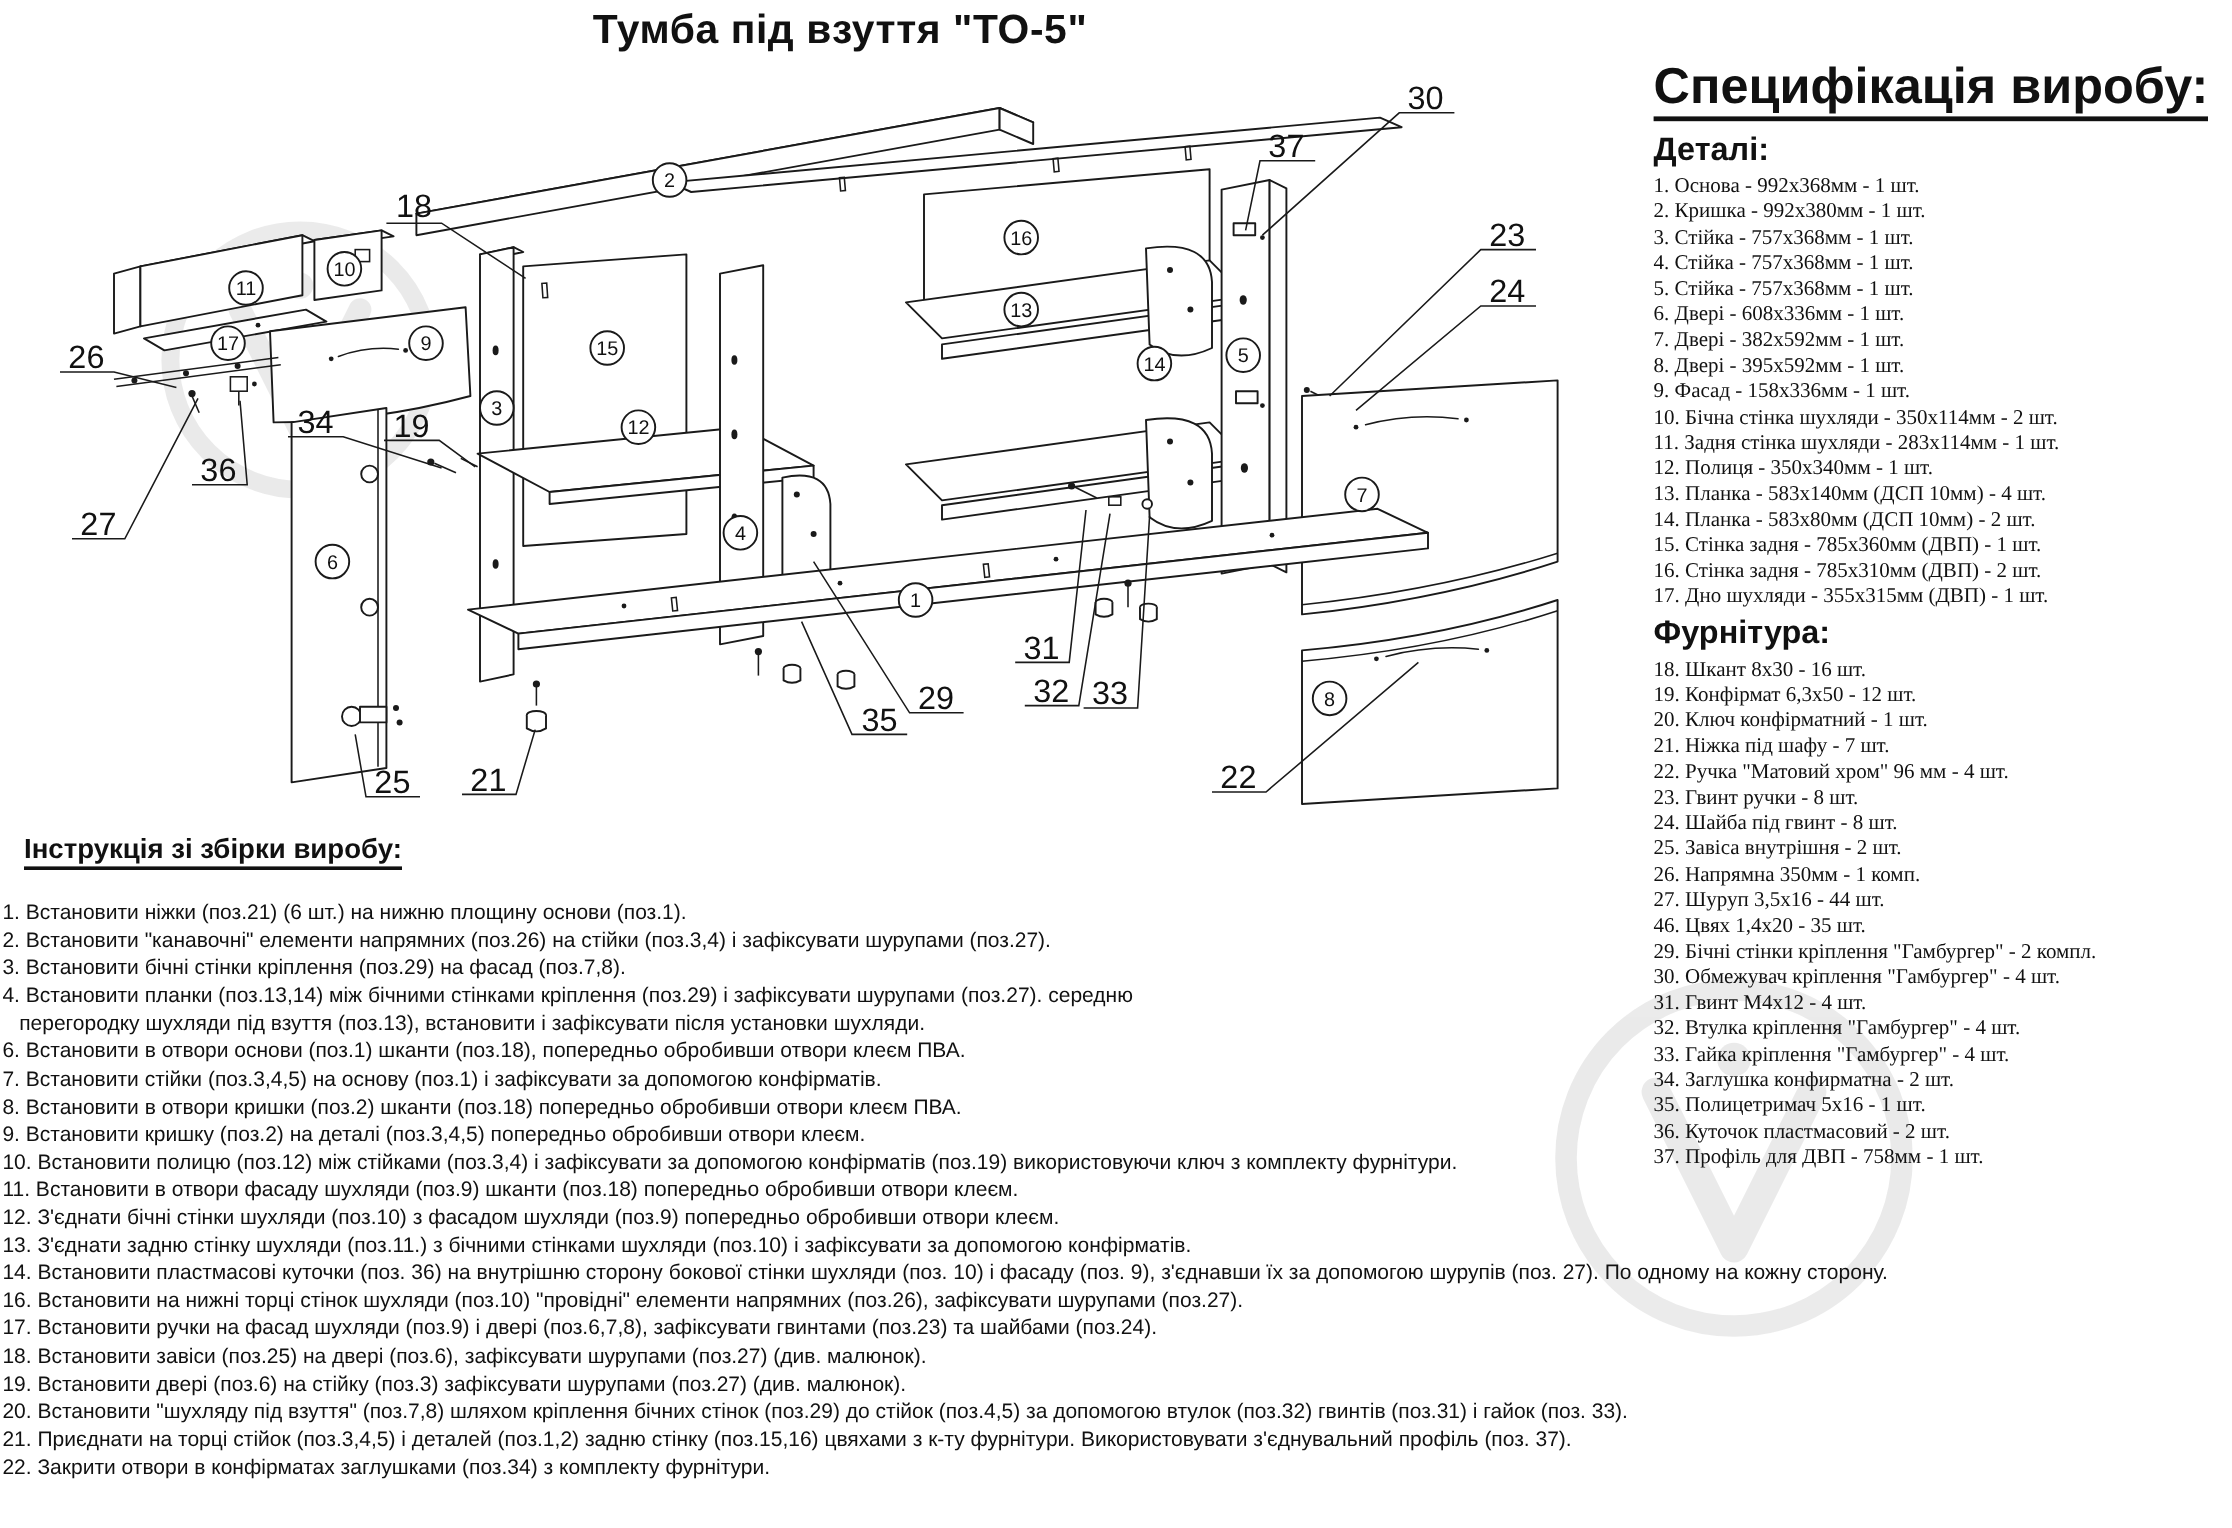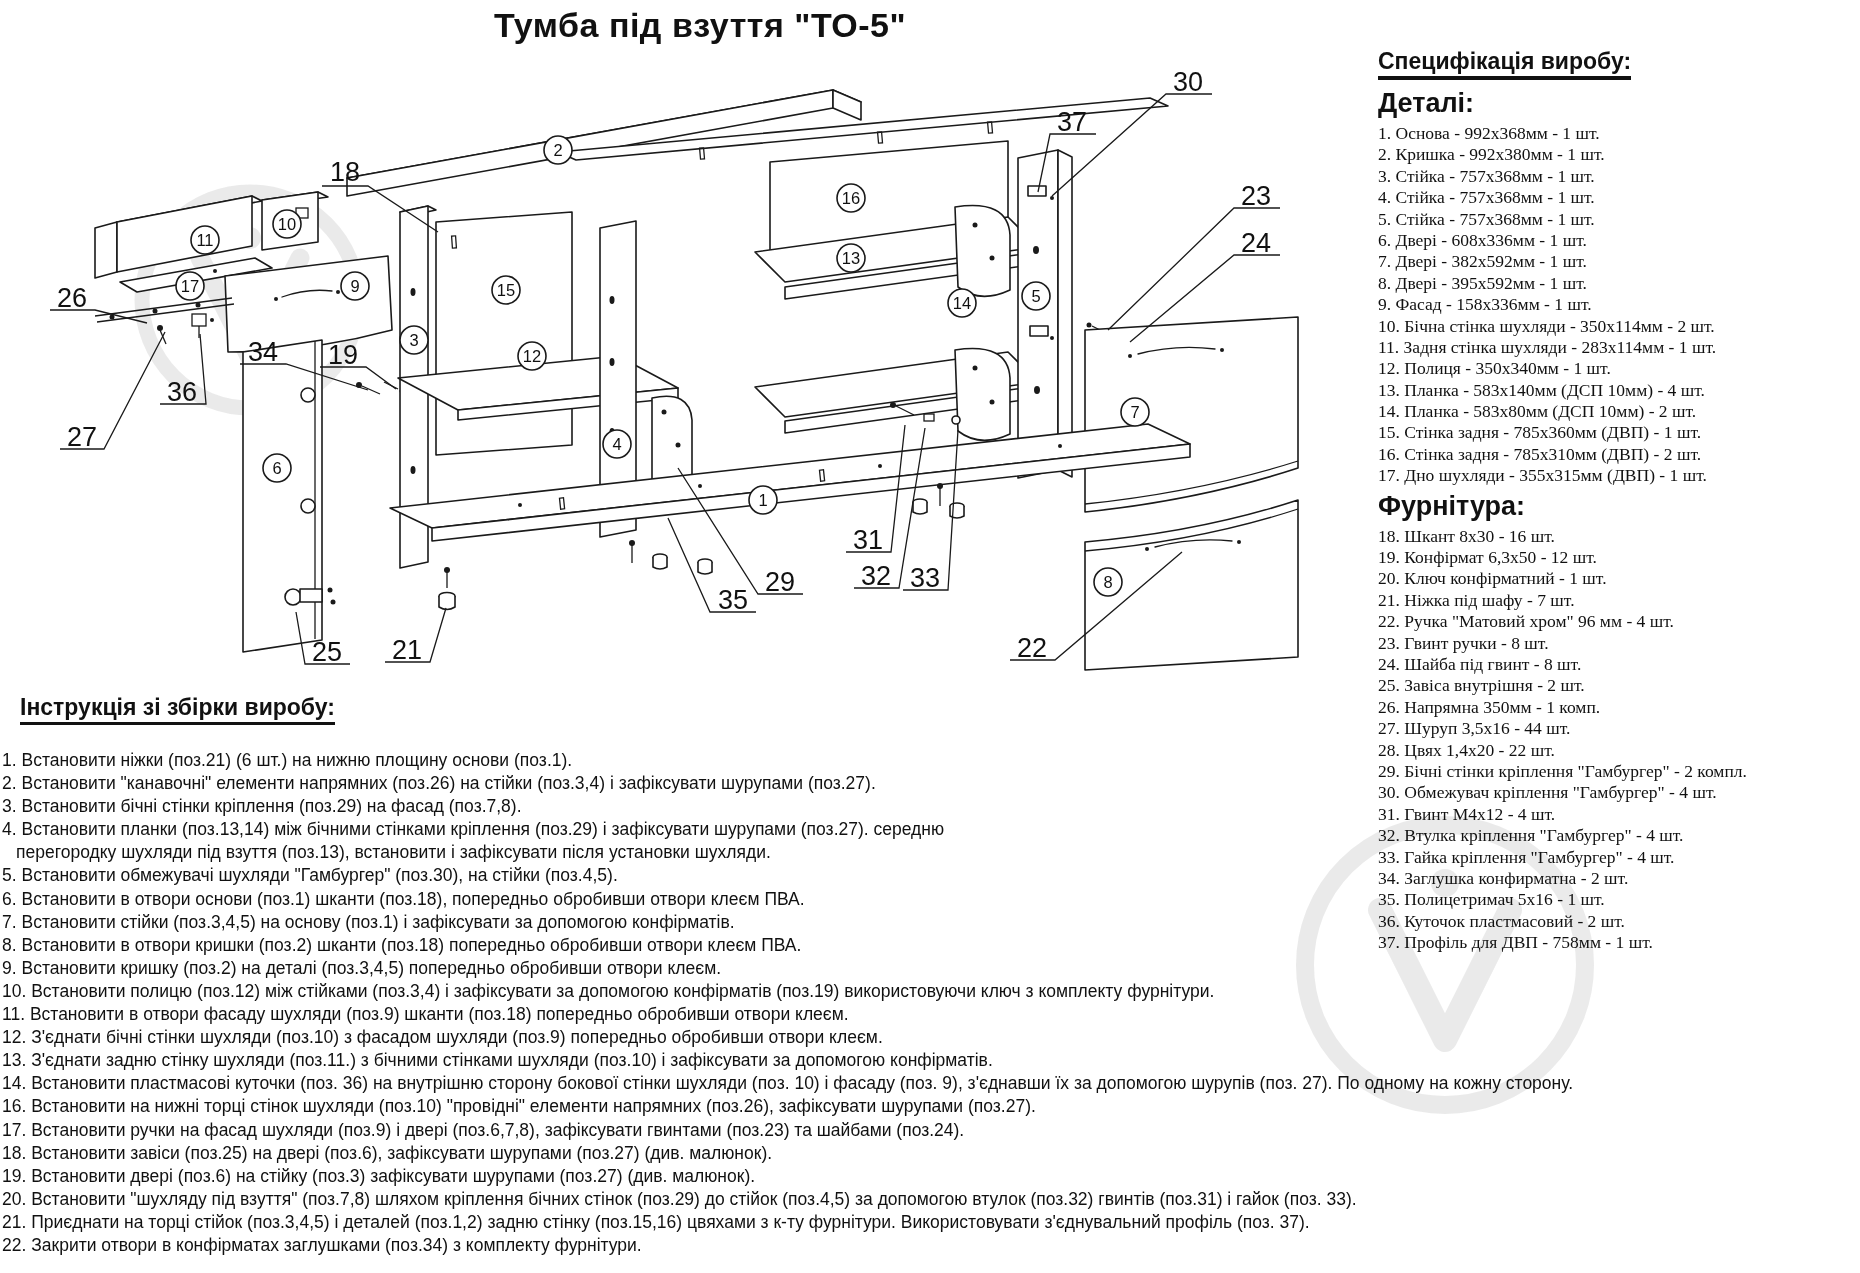--- a/index.html
+++ b/index.html
@@ -8,21 +8,21 @@
     font-family:"Liberation Sans","DejaVu Sans",sans-serif;color:#111;
     overflow:hidden;
   }
   .title{
     position:absolute;left:0;top:6px;width:1400px;text-align:center;
     font-size:34px;font-weight:bold;letter-spacing:.5px;z-index:3;
   }
   
   .spec{position:absolute;left:1378px;top:48px;width:478px;z-index:2;}
   .spec-heading{
-    display:inline-block;font-size:23px;font-weight:bold;
+    display:inline-block;font-size:42px;font-weight:bold;
     border-bottom:4px solid #111;padding-bottom:1px;margin:0 0 6px 0;
   }
   .spec-sub{font-size:27px;font-weight:bold;margin:2px 0 4px 0;}
   .spec-list{font-size:17.5px;line-height:21.4px;white-space:nowrap;}
   .spec-list .item{height:21.4px;font-family:Liberation Serif, serif;}
   
   .instructions{position:absolute;left:2px;top:694px;width:1856px;z-index:2;}
   .instr-heading{
     display:inline-block;margin:0 0 24px 18px;font-size:23px;font-weight:bold;
     border-bottom:3px solid #111;padding-bottom:1px;
@@ -391,42 +391,41 @@
       <div class="item">18. Шкант 8х30 - 16 шт.</div>
       <div class="item">19. Конфірмат 6,3х50 - 12 шт.</div>
       <div class="item">20. Ключ конфірматний - 1 шт.</div>
       <div class="item">21. Ніжка під шафу - 7 шт.</div>
       <div class="item">22. Ручка "Матовий хром" 96 мм - 4 шт.</div>
       <div class="item">23. Гвинт ручки - 8 шт.</div>
       <div class="item">24. Шайба під гвинт - 8 шт.</div>
       <div class="item">25. Завіса внутрішня - 2 шт.</div>
       <div class="item">26. Напрямна 350мм - 1 комп.</div>
       <div class="item">27. Шуруп 3,5х16 - 44 шт.</div>
-      <div class="item">28. Цвях 1,4х20 - 22 шт.</div>
+      <div class="item">46. Цвях 1,4х20 - 35 шт.</div>
       <div class="item">29. Бічні стінки кріплення "Гамбургер" - 2 компл.</div>
       <div class="item">30. Обмежувач кріплення "Гамбургер" - 4 шт.</div>
       <div class="item">31. Гвинт М4х12 - 4 шт.</div>
       <div class="item">32. Втулка кріплення "Гамбургер" - 4 шт.</div>
       <div class="item">33. Гайка кріплення "Гамбургер" - 4 шт.</div>
       <div class="item">34. Заглушка конфирматна - 2 шт.</div>
       <div class="item">35. Полицетримач 5х16 - 1 шт.</div>
       <div class="item">36. Куточок пластмасовий - 2 шт.</div>
       <div class="item">37. Профіль для ДВП - 758мм - 1 шт.</div>
     </div>
 </div>
 
 <div class="instructions">
   <div class="instr-heading">Інструкція зі збірки виробу:</div>
   <div class="instr-lines">
       <div class="line">1. Встановити ніжки (поз.21) (6 шт.) на нижню площину основи (поз.1).</div>
       <div class="line">2. Встановити "канавочні" елементи напрямних (поз.26) на стійки (поз.3,4) і зафіксувати шурупами (поз.27).</div>
       <div class="line">3. Встановити бічні стінки кріплення (поз.29) на фасад (поз.7,8).</div>
       <div class="line">4. Встановити планки (поз.13,14) між бічними стінками кріплення (поз.29) і зафіксувати шурупами (поз.27). середню</div>
       <div class="line indent">перегородку шухляди під взуття (поз.13), встановити і зафіксувати після установки шухляди.</div>
-      <div class="line">5. Встановити обмежувачі шухляди "Гамбургер" (поз.30), на стійки (поз.4,5).</div>
       <div class="line">6. Встановити в отвори основи (поз.1) шканти (поз.18), попередньо обробивши отвори клеєм ПВА.</div>
       <div class="line">7. Встановити стійки (поз.3,4,5) на основу (поз.1) і зафіксувати за допомогою конфірматів.</div>
       <div class="line">8. Встановити в отвори кришки (поз.2) шканти (поз.18) попередньо обробивши отвори клеєм ПВА.</div>
       <div class="line">9. Встановити кришку (поз.2) на деталі (поз.3,4,5) попередньо обробивши отвори клеєм.</div>
       <div class="line">10. Встановити полицю (поз.12) між стійками (поз.3,4) і зафіксувати за допомогою конфірматів (поз.19) використовуючи ключ з комплекту фурнітури.</div>
       <div class="line">11. Встановити в отвори фасаду шухляди (поз.9) шканти (поз.18) попередньо обробивши отвори клеєм.</div>
       <div class="line">12. З'єднати бічні стінки шухляди (поз.10) з фасадом шухляди (поз.9) попередньо обробивши отвори клеєм.</div>
       <div class="line">13. З'єднати задню стінку шухляди (поз.11.) з бічними стінками шухляди (поз.10) і зафіксувати за допомогою конфірматів.</div>
       <div class="line">14. Встановити пластмасові куточки (поз. 36) на внутрішню сторону бокової стінки шухляди (поз. 10) і фасаду (поз. 9), з'єднавши їх за допомогою шурупів (поз. 27). По одному на кожну сторону.</div>
       <div class="line">16. Встановити на нижні торці стінок шухляди (поз.10) "провідні" елементи напрямних (поз.26), зафіксувати шурупами (поз.27).</div>

